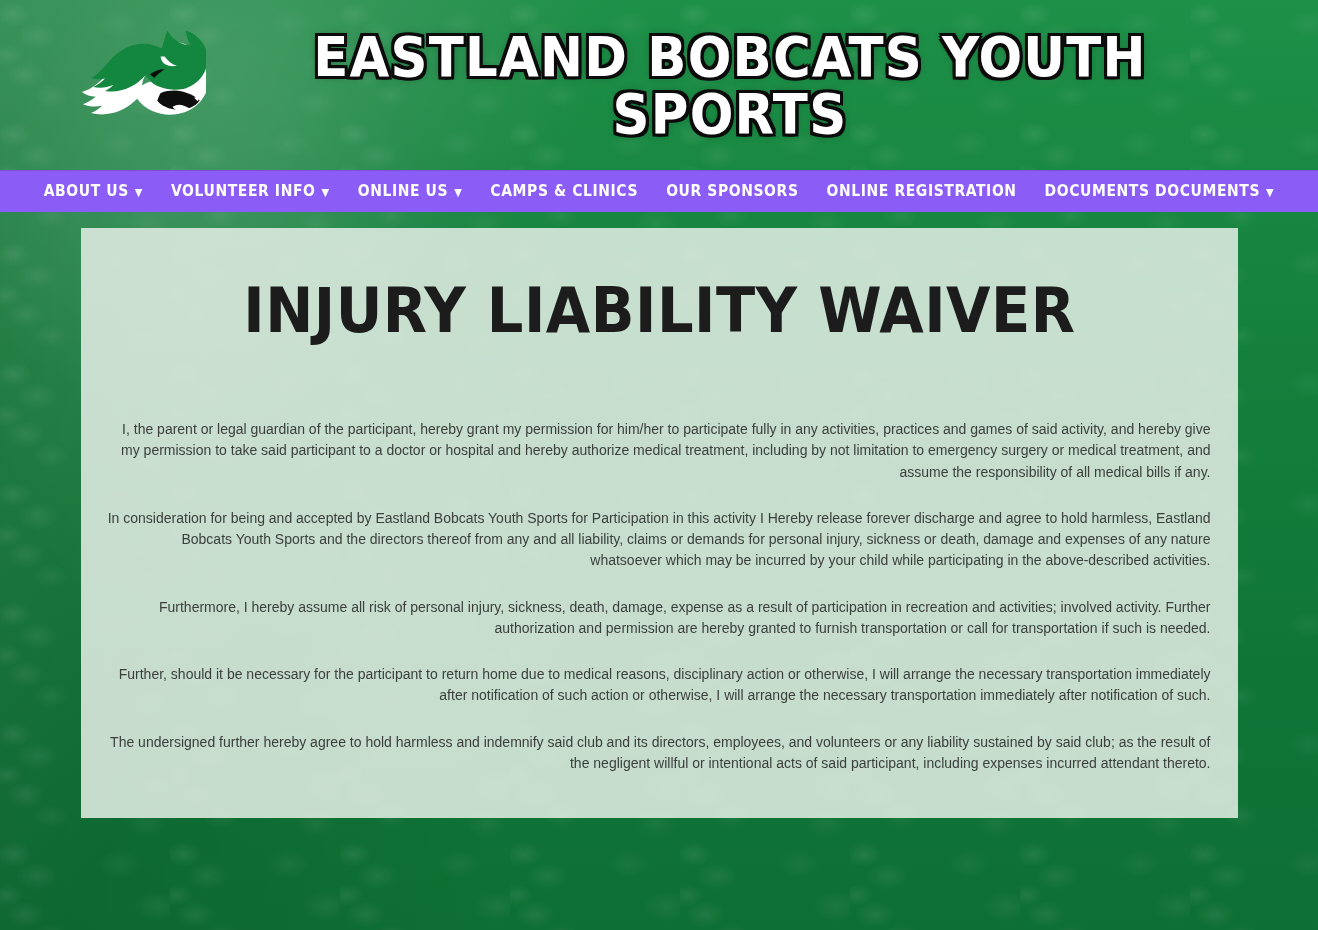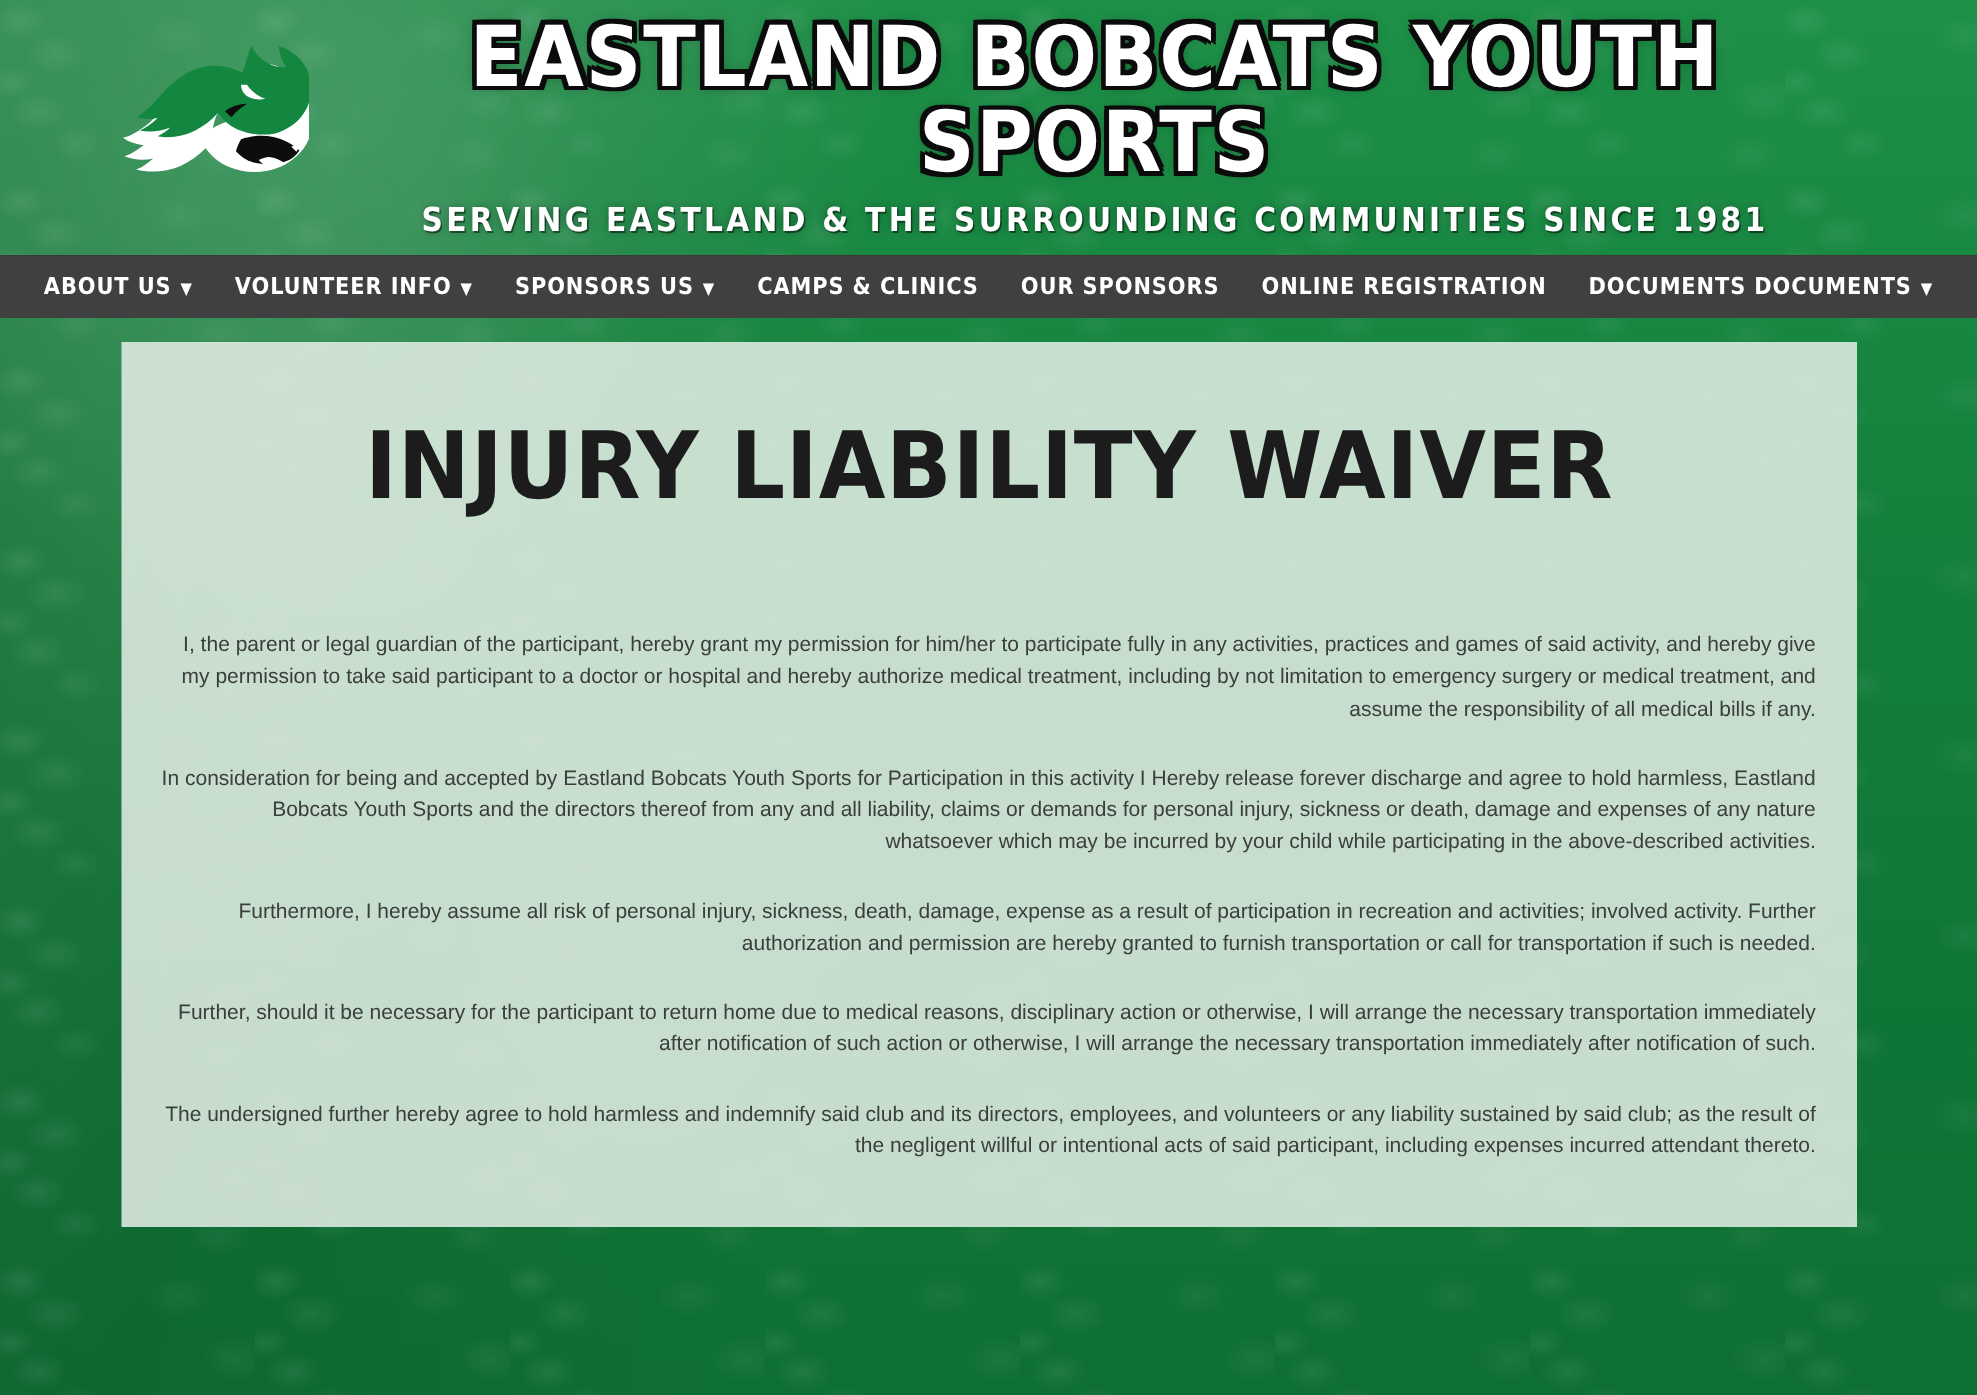--- a/index.html
+++ b/index.html
@@ -79,21 +79,21 @@
     font-size:22px;
     letter-spacing:2.2px;
     color:#ffffff;
     text-shadow:1px 1px 0 rgba(0,0,0,.45), 0 0 6px rgba(0,0,0,.3);
   }
 
   
   .navbar{
     position:relative; z-index:3;
     height:42px;
-    background:#404040;
+    background:#8b5cf6;
     box-shadow:0 1px 0 rgba(0,0,0,.10) inset;
     display:flex; align-items:center; justify-content:center;
     gap:0;
   }
   .nav-item{
     display:flex; align-items:center; gap:6px;
     padding:0 14px;
     color:#ffffff;
     font-family:"DejaVu Sans Condensed","Liberation Sans Narrow","Liberation Sans", sans-serif;
     font-weight:700;
@@ -164,35 +164,34 @@
 
       <path d="M206 150c8 1 16 4 22 9-7 4-16 5-24 3-5-1-9-4-12-8 5-2 9-4 14-4z" fill="#ffffff"></path>
       <path d="M236 136l14-6-7 13z" fill="#ffffff"></path>
 
       <path d="M146 88c9-6 19-10 30-10-8 5-15 11-21 18z" fill="#0d0d0d"></path>
     </svg>
   </div>
 
   <div class="title-block">
     <div class="site-title">EASTLAND BOBCATS YOUTH SPORTS</div>
-    <div class="site-tagline">SERVING EASTLAND &amp; THE SURROUNDING COMMUNITIES SINCE 1981</div>
   </div>
 </header>
 
 <nav class="navbar">
   <div class="nav-item">
     <span>ABOUT US</span>
     <span class="caret">▼</span>
   </div>
   <div class="nav-item">
     <span>VOLUNTEER INFO</span>
     <span class="caret">▼</span>
   </div>
   <div class="nav-item">
-    <span>SPONSORS US</span>
+    <span>ONLINE US</span>
     <span class="caret">▼</span>
   </div>
   <div class="nav-item">
     <span>CAMPS &amp; CLINICS</span>
   </div>
   <div class="nav-item">
     <span>OUR SPONSORS</span>
   </div>
   <div class="nav-item">
     <span>ONLINE REGISTRATION</span>

